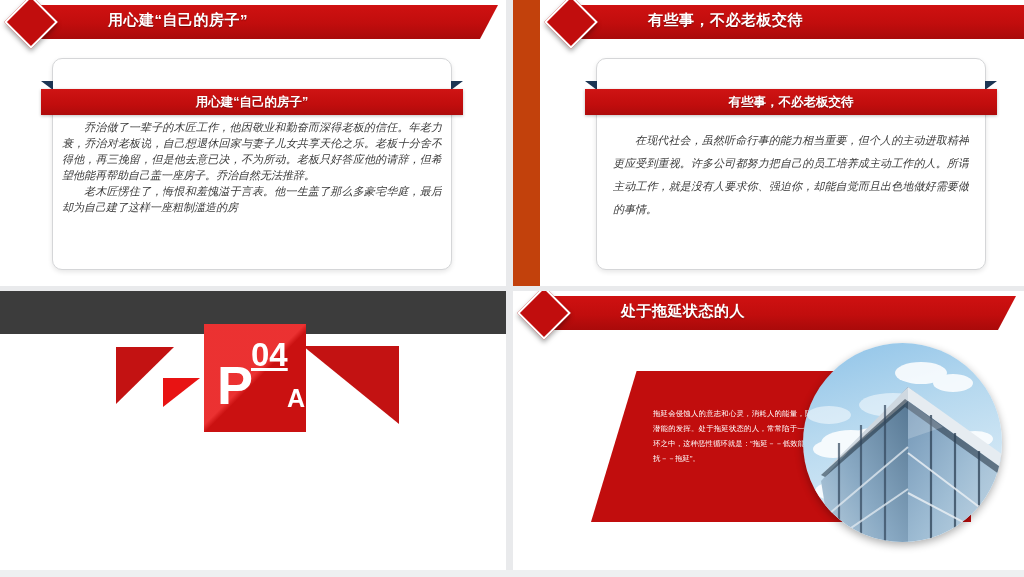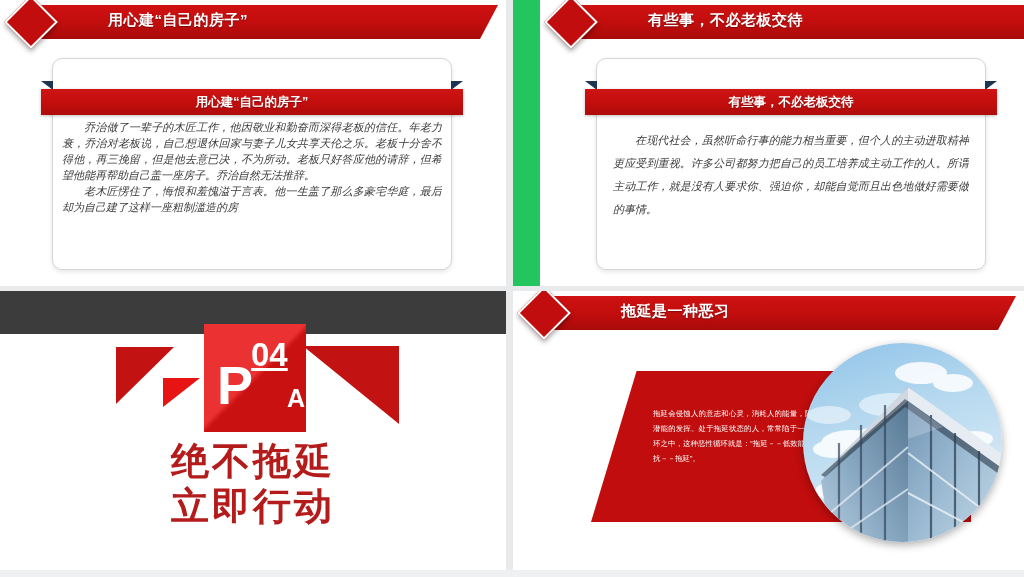--- a/index.html
+++ b/index.html
@@ -3,21 +3,21 @@
 <meta charset="utf-8">
 <style>
   * { box-sizing: border-box; margin:0; padding:0; }
   html,body{
     width:1024px; height:577px; overflow:hidden;
     background:#ffffff;
     font-family:"Liberation Sans","DejaVu Sans",sans-serif;
   }
   #deck{
     position:relative; width:1024px; height:577px;
-    background:#22c55e;
+    background:#c2410c;
     padding-left:47px;
   }
   .slide{
     position:absolute; background:#ffffff; overflow:hidden;
   }
   .s-tl{ left:0;   top:0;   width:506px; height:286px; }
   .s-tr{ left:540px;top:0;   width:511px; height:286px; }
   .s-bl{ left:0;   top:291px;width:506px; height:286px; }
   .s-br{ left:513px;top:291px;width:511px; height:286px; }
 
@@ -197,32 +197,28 @@
       <div class="pg-left-tri"></div>
       <div class="pg-left-small"></div>
       <div class="pg-right-tri"></div>
       <div class="pg-box">
         <span class="pg-p">P</span>
         <span class="pg-num">04</span>
         <span class="pg-art">ART</span>
       </div>
     </div>
 
-    <div class="part-heading">
-      <div>绝不拖延</div>
-      <div>立即行动</div>
-    </div>
 
   </div>
 
   <div class="slide s-br">
     <div class="hdr">
       <div class="hdr-bar"></div>
       <div class="diamond"></div>
-      <div class="hdr-title">拖延是一种恶习</div>
+      <div class="hdr-title">处于拖延状态的人</div>
     </div>
 
     <div class="br-red"></div>
     <div class="br-text">拖延会侵蚀人的意志和心灵，消耗人的能量，阻碍人的潜能的发挥。处于拖延状态的人，常常陷于一种恶性循环之中，这种恶性循环就是：“拖延－－低效能＋情绪困扰－－拖延”。</div>
 
     <div class="br-circle">
       <svg viewBox="0 0 200 200" width="200" height="200">
         <defs>
           <linearGradient id="sky" x1="0" y1="0" x2="0.3" y2="1">
             <stop offset="0%" stop-color="#8fc3e8"></stop>

